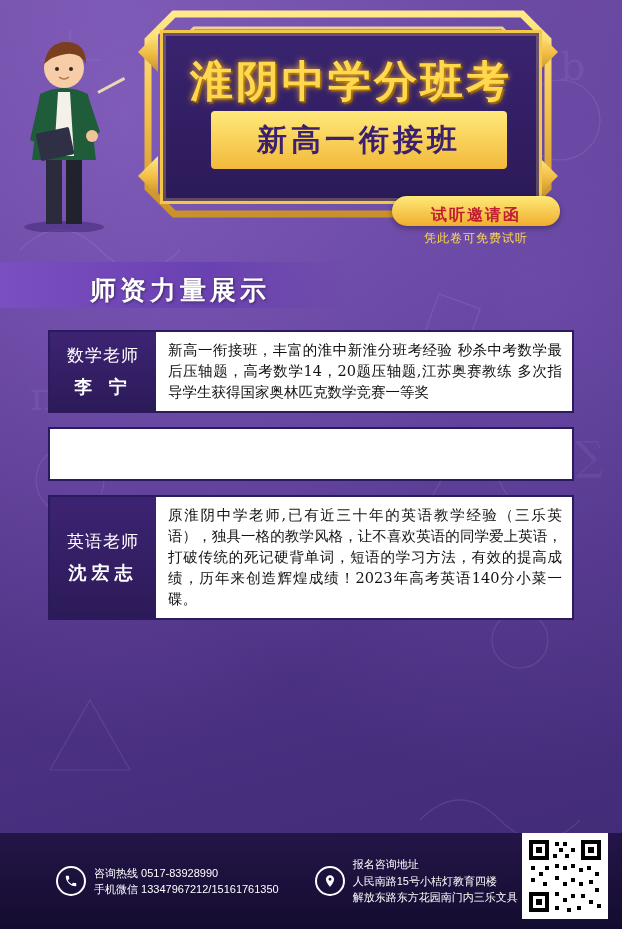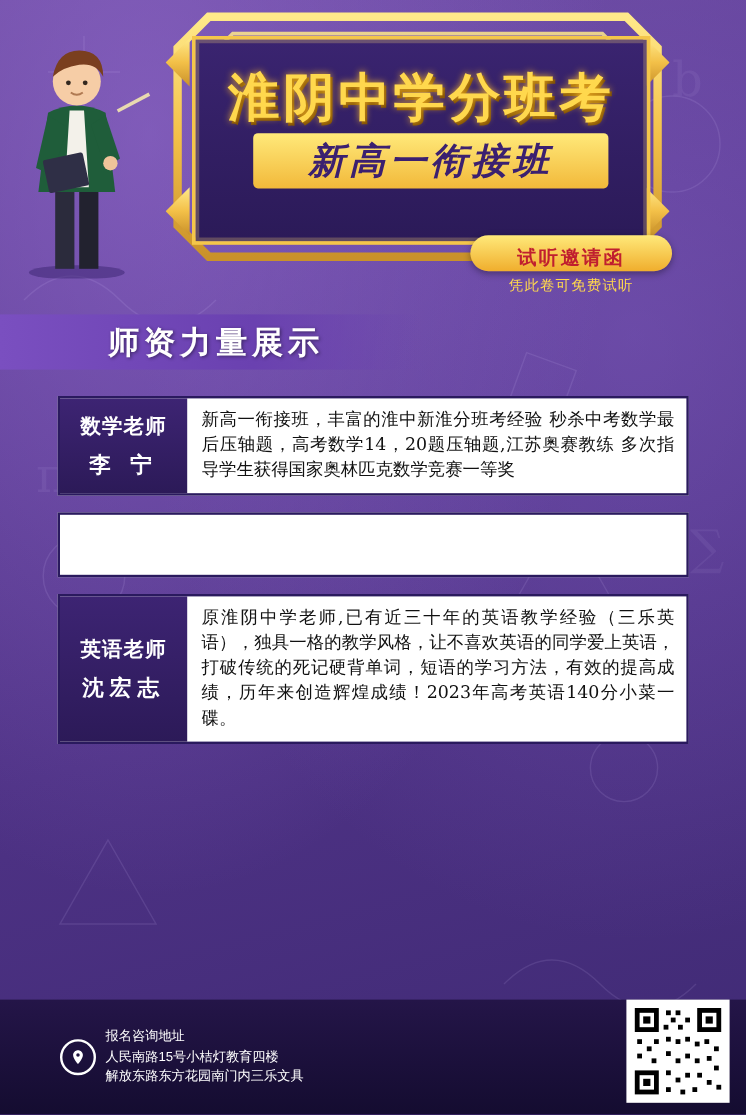--- a/index.html
+++ b/index.html
@@ -37,24 +37,24 @@
     box-shadow:0 0 0 3px rgba(255,220,120,.25) inset;
   }
   .title-main{
     position:absolute;left:0;right:0;top:20px;text-align:center;
     font-family:"DejaVu Sans", sans-serif;
     font-size:43px;font-weight:bold;letter-spacing:3px;
     color:#ffd84d;
     text-shadow:0 0 6px rgba(255,190,40,.9), 2px 2px 0 #7a4a00;
   }
   .title-sub-wrap{
-    position:absolute;left:48px;right:32px;top:78px;height:46px;
+    position:absolute;left:48px;right:32px;top:78px;height:58px;
     background:linear-gradient(180deg,#ffe97a 0%,#f2b93a 100%);
     border-radius:4px;
-    display:flex;align-items:center;justify-content:center;font-style:italic;
+    display:flex;align-items:center;justify-content:center;
   }
   .title-sub{
     font-family:"DejaVu Sans", sans-serif;
     font-size:30px;font-weight:bold;letter-spacing:4px;color:#3b2070;
   }
   .title-note{
     position:absolute;left:0;right:0;bottom:14px;text-align:center;
     font-size:11px;color:#e8d9ff;letter-spacing:2px;
   }
   .invite-badge{
@@ -71,21 +71,21 @@
   .invite-note{
     position:absolute;left:392px;top:230px;width:168px;text-align:center;
     font-size:12px;color:#ffd84d;letter-spacing:1px;font-weight:normal;
     font-family:"DejaVu Sans", sans-serif;
   }
 
   
   .section-title-bar{
     position:absolute;left:0;top:262px;width:352px;height:46px;
     background:linear-gradient(90deg,#7a4fc0 0%,#6a41b0 60%,rgba(106,65,176,0) 100%);
-    display:flex;align-items:center;
+    display:flex;align-items:flex-end;
   }
   .section-title-bar span{
     margin-left:90px;
     font-family:"DejaVu Sans", sans-serif;
     font-size:26px;font-weight:bold;color:#ffffff;letter-spacing:4px;
     text-shadow:1px 1px 3px rgba(0,0,0,.45);
   }
 
   
   .cards{position:absolute;left:48px;top:330px;width:526px;}
@@ -97,21 +97,21 @@
     box-sizing:border-box;
   }
   .card .name-box{
     width:106px;flex:0 0 106px;
     background:linear-gradient(180deg,#3d2473 0%,#2c1a58 100%);
     color:#ffffff;
     display:flex;flex-direction:column;align-items:center;justify-content:center;
     font-family:"DejaVu Serif", serif;
     padding:6px 0;
   }
-  .name-box .role{font-size:17px;font-weight:bold;letter-spacing:1px;}
+  .name-box .role{font-size:17px;font-weight:normal;letter-spacing:1px;}
   .name-box .person{font-size:18px;font-weight:bold;letter-spacing:5px;margin-top:8px;text-align:center;}
   .card .desc{
     flex:1;
     padding:8px 10px 8px 12px;
     font-family:"DejaVu Serif", serif;
     font-size:14.5px;line-height:1.45;
     color:#111111;
     text-align:justify;
   }
   .card.spacer-card{height:54px;border:2px solid #2a1a5e;background:#ffffff;}
@@ -256,20 +256,33 @@
         <div class="role">英语老师</div>
         <div class="person">沈宏志</div>
       </div>
       <div class="desc">原淮阴中学老师,已有近三十年的英语教学经验（三乐英语），独具一格的教学风格，让不喜欢英语的同学爱上英语，打破传统的死记硬背单词，短语的学习方法，有效的提高成绩，历年来创造辉煌成绩！2023年高考英语140分小菜一碟。</div>
     </div>
 
   </div>
 
   <div class="footer">
     <div class="footer-inner">
+      <div class="fcol phone">
+        <div class="circ-icon">
+          <svg width="14" height="14" viewBox="0 0 24 24" fill="#ffffff" aria-hidden="true">
+            <path d="M6.6 10.8c1.4 2.8 3.8 5.1 6.6 6.6l2.2-2.2c.3-.3.7-.4 1-.2 1.2.4 2.4.6 3.6.6.6 0 1 .4 1 1V20c0 .6-.4 1-1 1C10.6 21 3 13.4 3 4c0-.6.4-1 1-1h3.5c.6 0 1 .4 1 1 0 1.3.2 2.5.6 3.6.1.4 0 .8-.2 1l-2.3 2.2z"></path>
+          </svg>
+        </div>
+        <div class="ftext">
+          <div><span>咨询热线</span>
+               <span>0517-83928990</span></div>
+          <div><span>手机微信</span>
+               <span>13347967212/15161761350</span></div>
+        </div>
+      </div>
 
       <div class="fcol addr">
         <div class="circ-icon">
           <svg width="14" height="14" viewBox="0 0 24 24" fill="#ffffff" aria-hidden="true">
             <path d="M12 2c-3.9 0-7 3.1-7 7 0 5.2 7 13 7 13s7-7.8 7-13c0-3.9-3.1-7-7-7zm0 9.5A2.5 2.5 0 1 1 12 6.5a2.5 2.5 0 0 1 0 5z"></path>
           </svg>
         </div>
         <div class="ftext">
           <div class="lbl">报名咨询地址</div>
           <div>人民南路15号小桔灯教育四楼</div>

